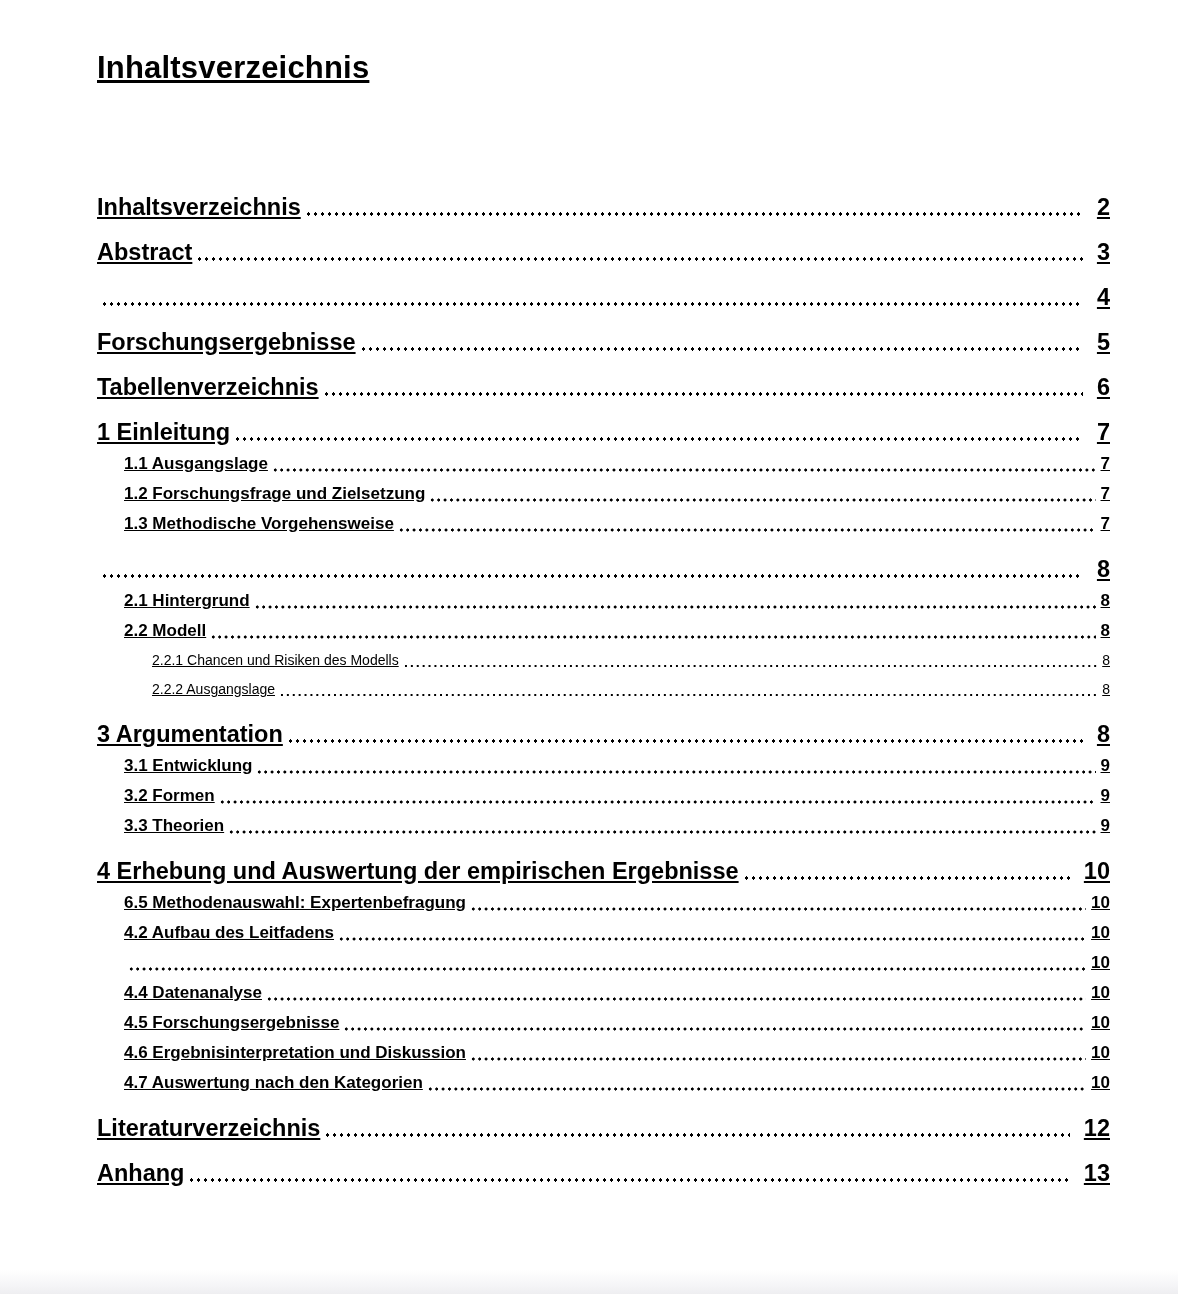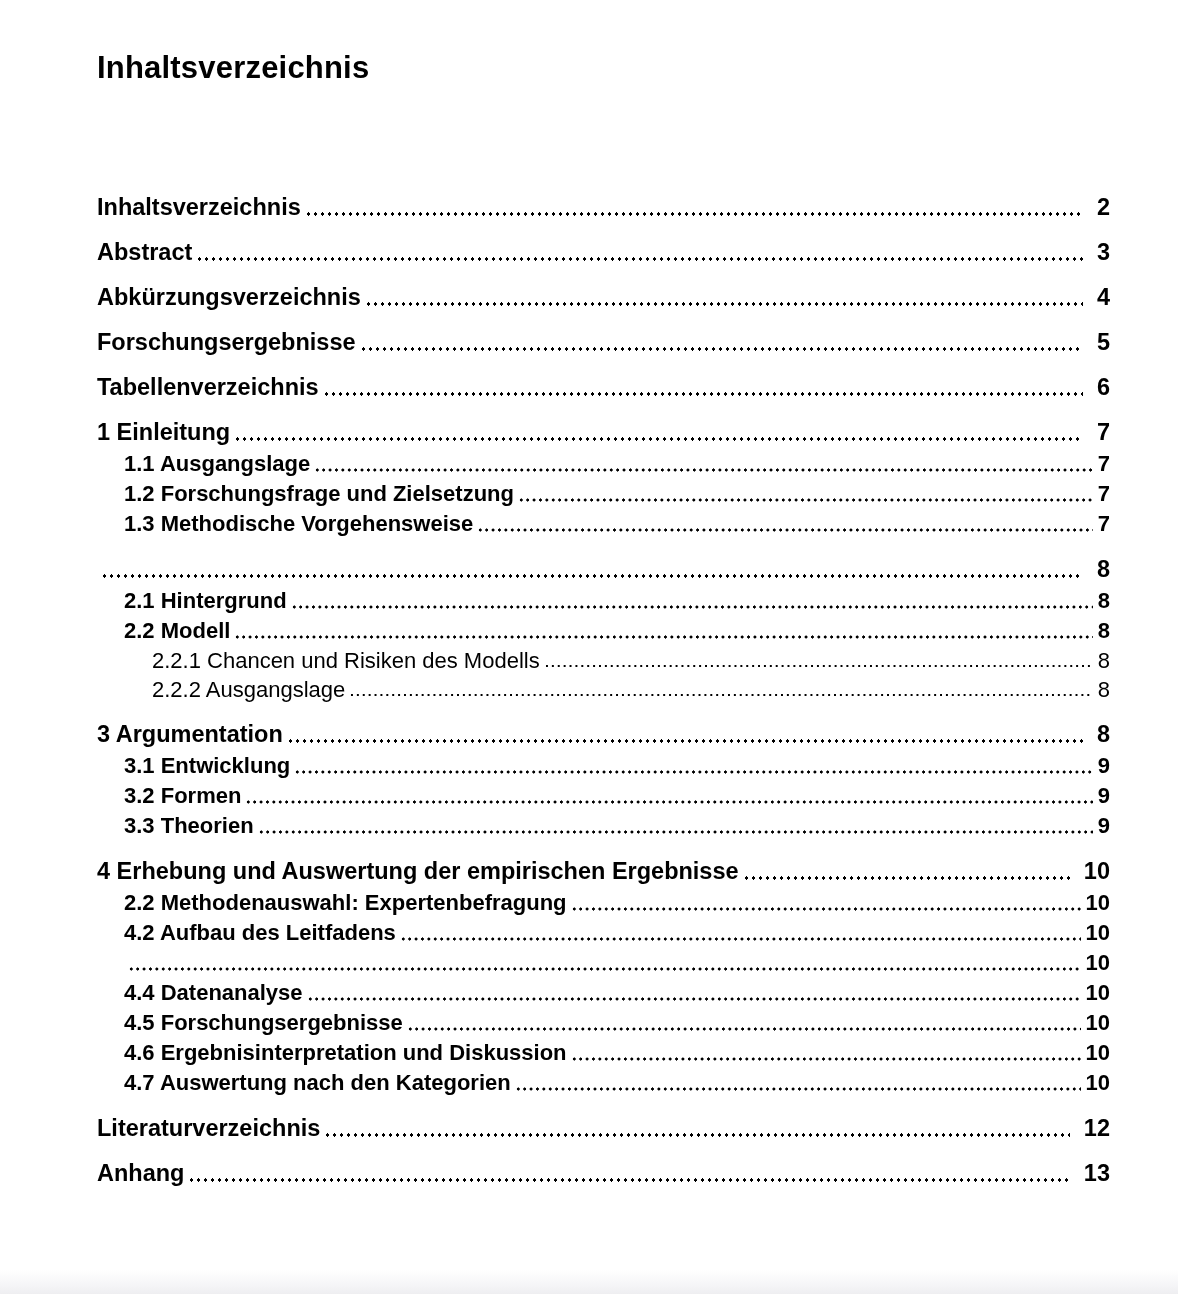--- a/index.html
+++ b/index.html
@@ -13,20 +13,21 @@
     position: relative;
     overflow: hidden;
     font-family: "Liberation Sans", "DejaVu Sans", sans-serif;
     color: #000000;
   }
   .page {
     box-sizing: border-box;
     width: 100%;
     height: 100%;
     padding: 50px 68px 0 97px;
+    text-decoration: underline;
   }
   .doc-title {
     font-size: 31px;
     font-weight: 700;
     line-height: 1.15;
     margin: 0 0 107px 0;
     letter-spacing: 0.2px;
   }
   .toc { display: block; }
   .toc-row {
@@ -61,33 +62,33 @@
   }
   .lvl1 .toc-dots::after {
     bottom: 5px;
     right: 10px;
     background-image: radial-gradient(circle at 2.4px 3px, #000 1.55px, rgba(0,0,0,0) 1.75px);
     background-size: 7px 6px;
   }
   .lvl1 .toc-page { padding-left: 2px; }
   
   .lvl2 {
-    font-size: 22px;
+    font-size: 17px;
     font-weight: 700;
     line-height: 30px;
     padding-left: 27px;
   }
   .lvl2 .toc-dots::after {
     bottom: 6px;
     background-image: radial-gradient(circle at 2.2px 3px, #000 1.45px, rgba(0,0,0,0) 1.65px);
     background-size: 6.4px 6px;
   }
   
   .lvl3 {
-    font-size: 22px;
+    font-size: 14px;
     font-weight: 400;
     line-height: 29px;
     padding-left: 55px;
   }
   .lvl3 .toc-dots::after {
     bottom: 6px;
     background-image: radial-gradient(circle at 2px 3px, #000 1.3px, rgba(0,0,0,0) 1.5px);
     background-size: 5.9px 6px;
   }
   .page-bottom-edge {
@@ -109,21 +110,20 @@
         <span class="toc-label">Inhaltsverzeichnis</span>
         <span class="toc-dots"></span>
         <span class="toc-page">2</span>
       </div>
       <div class="toc-row lvl1">
         <span class="toc-label">Abstract</span>
         <span class="toc-dots"></span>
         <span class="toc-page">3</span>
       </div>
       <div class="toc-row lvl1">
-        <span class="toc-label">Abkürzungsverzeichnis</span>
         <span class="toc-dots"></span>
         <span class="toc-page">4</span>
       </div>
       <div class="toc-row lvl1">
         <span class="toc-label">Forschungsergebnisse</span>
         <span class="toc-dots"></span>
         <span class="toc-page">5</span>
       </div>
       <div class="toc-row lvl1">
         <span class="toc-label">Tabellenverzeichnis</span>
@@ -193,21 +193,21 @@
         <span class="toc-label">3.3 Theorien</span>
         <span class="toc-dots"></span>
         <span class="toc-page">9</span>
       </div>
       <div class="toc-row lvl1">
         <span class="toc-label">4 Erhebung und Auswertung der empirischen Ergebnisse</span>
         <span class="toc-dots"></span>
         <span class="toc-page">10</span>
       </div>
       <div class="toc-row lvl2">
-        <span class="toc-label">2.2 Methodenauswahl: Expertenbefragung</span>
+        <span class="toc-label">6.5 Methodenauswahl: Expertenbefragung</span>
         <span class="toc-dots"></span>
         <span class="toc-page">10</span>
       </div>
       <div class="toc-row lvl2">
         <span class="toc-label">4.2 Aufbau des Leitfadens</span>
         <span class="toc-dots"></span>
         <span class="toc-page">10</span>
       </div>
       <div class="toc-row lvl2">
         <span class="toc-dots"></span>

